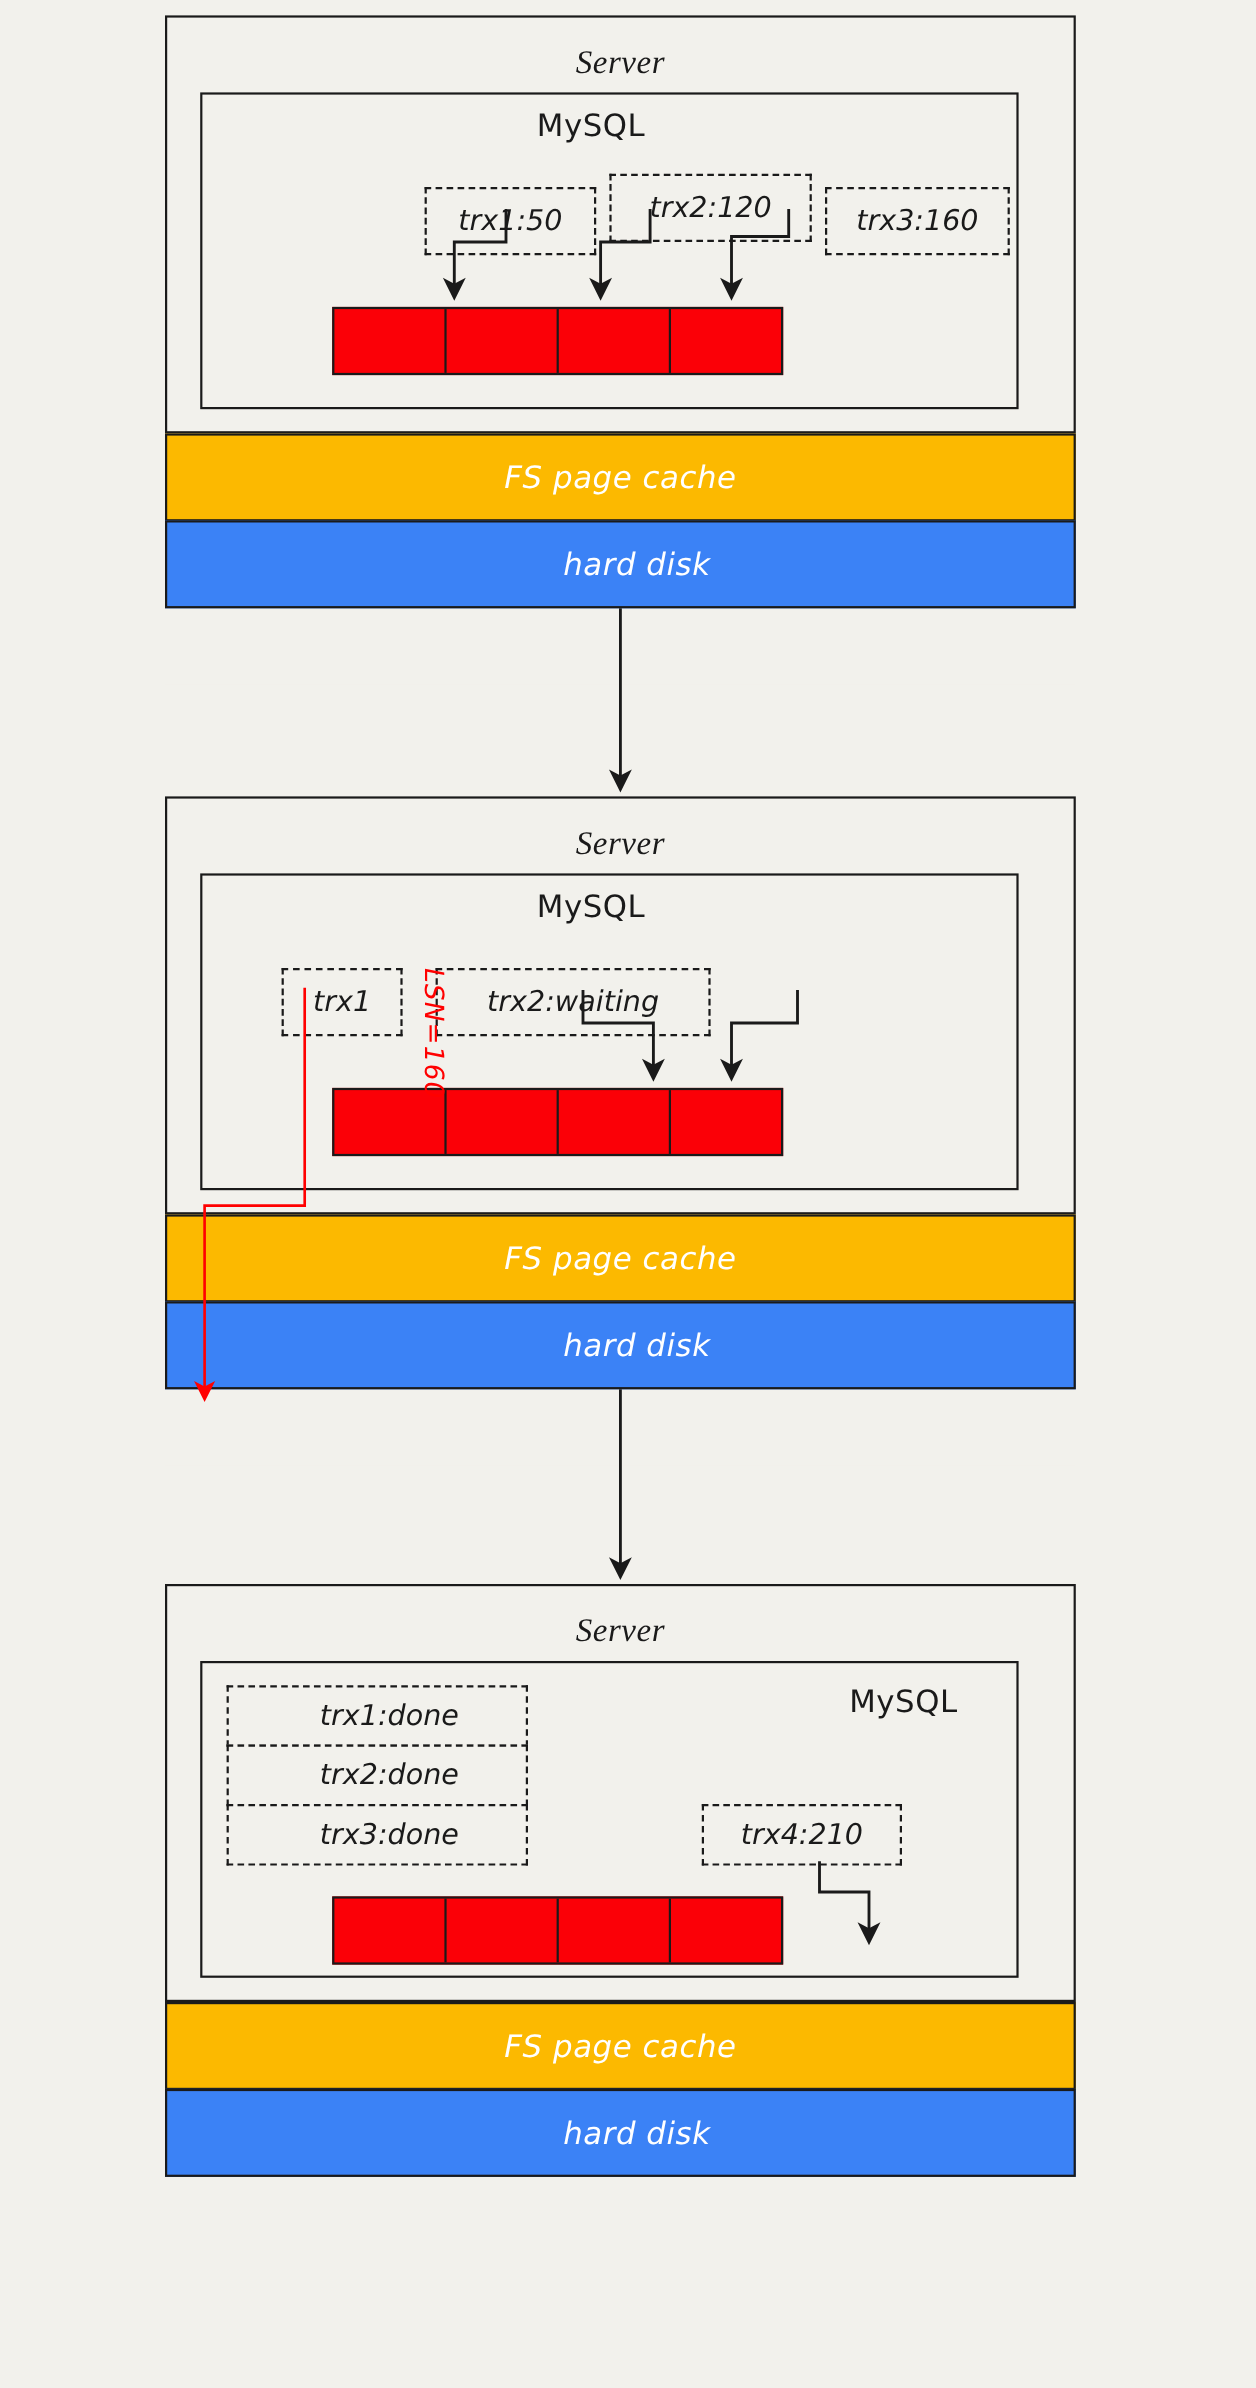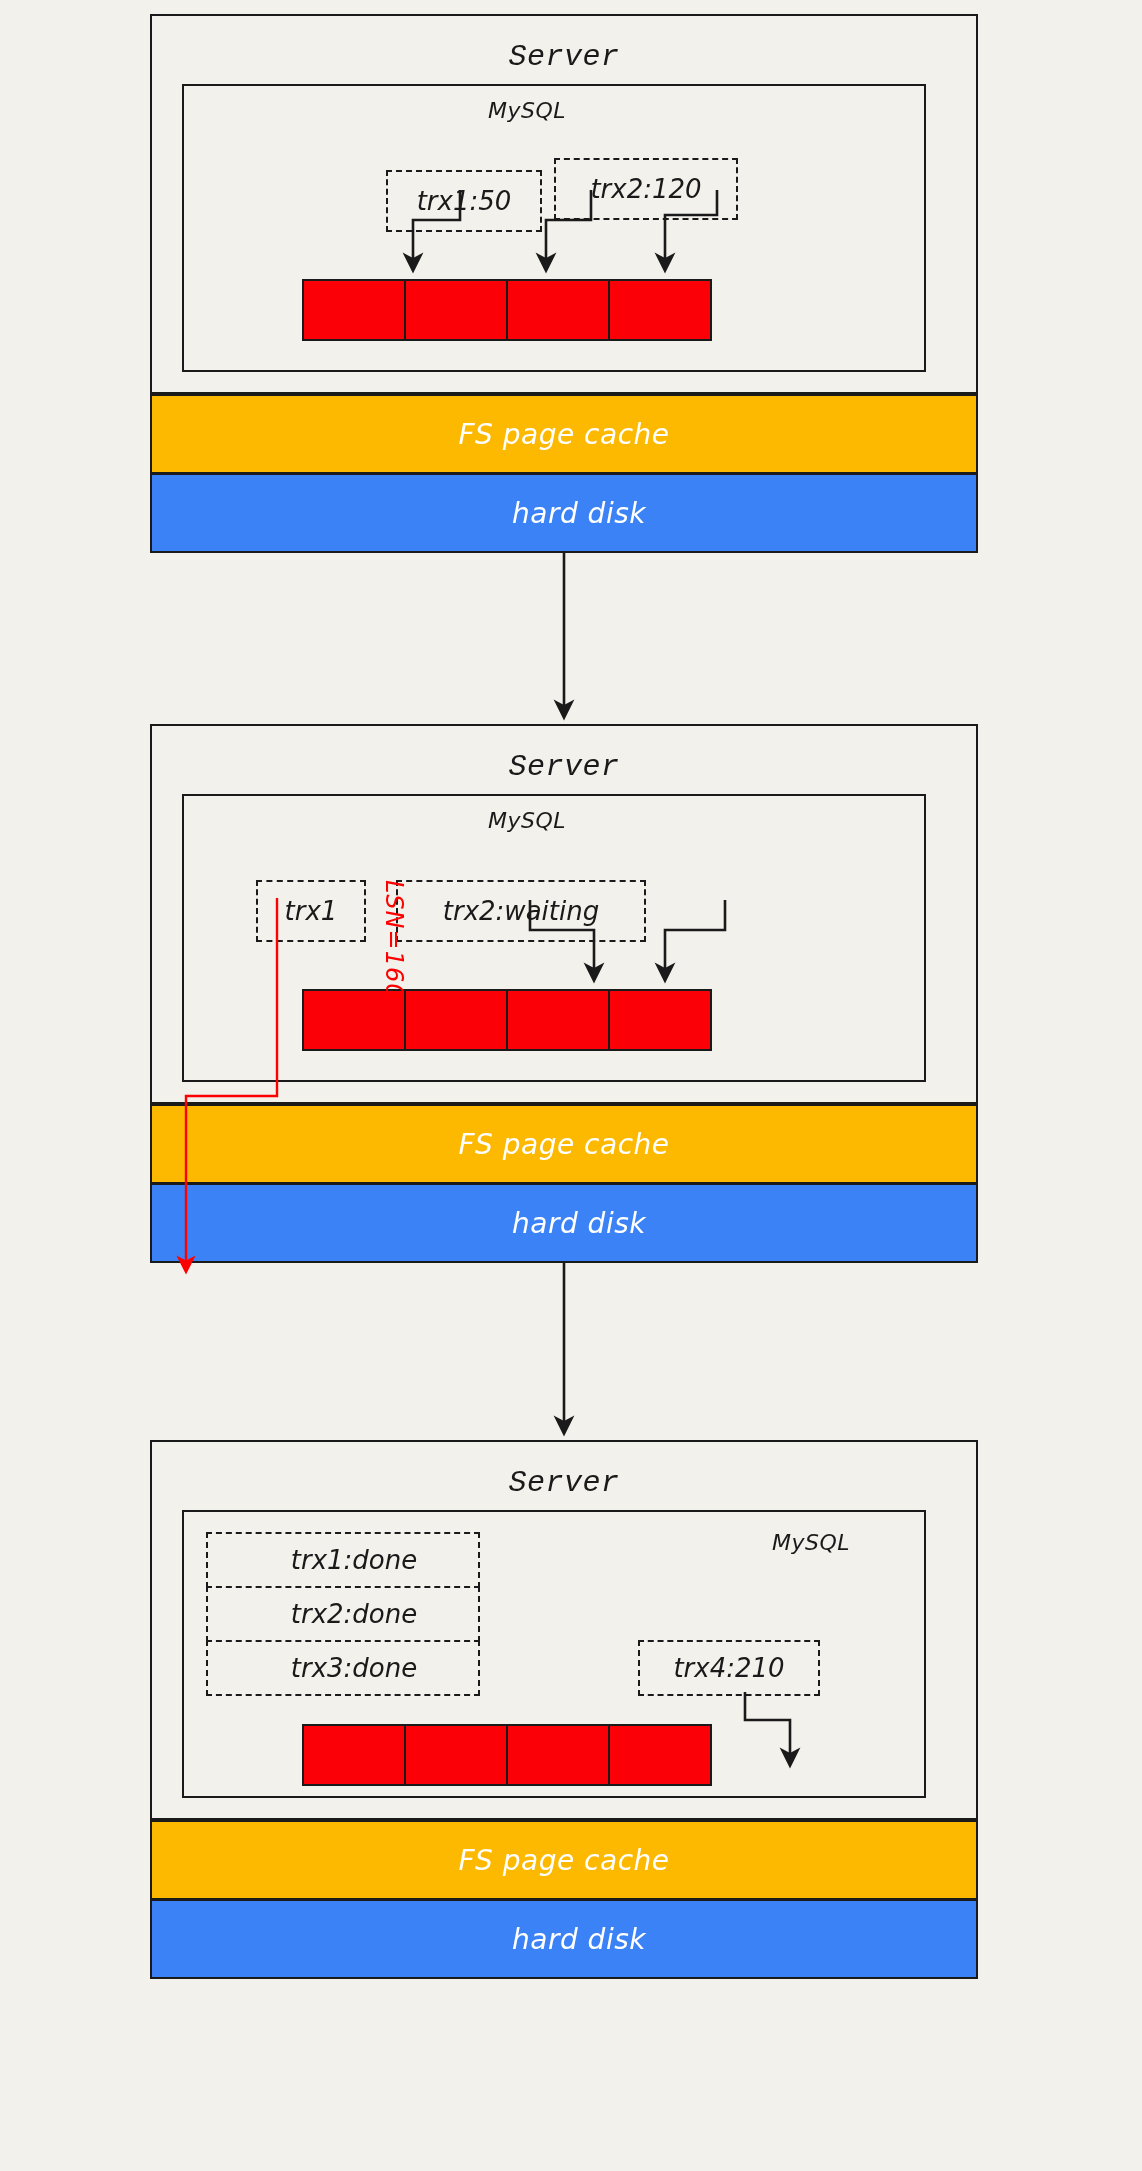--- a/index.html
+++ b/index.html
@@ -36,35 +36,34 @@
     box-sizing: border-box;
     border: 2.5px solid #1a1a1a;
     background: #f2f1ec;
   }
   .server-title {
     position: absolute;
     width: 100%;
     text-align: center;
     font-size: 30px;
     color: #1a1a1a;
-    font-family: Liberation Mono, monospace;
+    font-family: Liberation Serif, serif;
     font-style: italic;
     letter-spacing: .5px;
   }
   .mysql-box {
     position: absolute;
     box-sizing: border-box;
     border: 2.5px solid #1a1a1a;
     background: #f2f1ec;
   }
   .mysql-title {
     position: absolute;
-    font-size: 22px;
+    font-size: 28px;
     color: #1a1a1a;
-    font-style: italic;
     letter-spacing: .5px;
     white-space: nowrap;
   }
 
   
   .band {
     position: absolute;
     left: 0;
     width: 100%;
     box-sizing: border-box;
@@ -146,20 +145,23 @@
       <div class="server-title" style="top:24px;">Server</div>
 
       <div class="mysql-box" style="left:30px;top:68px;width:744px;height:288px;">
         <div class="mysql-title" style="left:304px;top:12px;">MySQL</div>
 
         <div class="trx" style="left:202px;top:84px;width:156px;height:62px;">
           <span>trx1:50</span>
         </div>
         <div class="trx" style="left:370px;top:72px;width:184px;height:62px;">
           <span>trx2:120</span>
+        </div>
+        <div class="trx" style="left:566px;top:84px;width:168px;height:62px;">
+          <span>trx3:160</span>
         </div>
 
         <div class="logbar" style="left:118px;top:193px;width:410px;height:62px;">
           <div class="logcell"></div>
           <div class="logcell"></div>
           <div class="logcell"></div>
           <div class="logcell"></div>
         </div>
       </div>
     </div>

